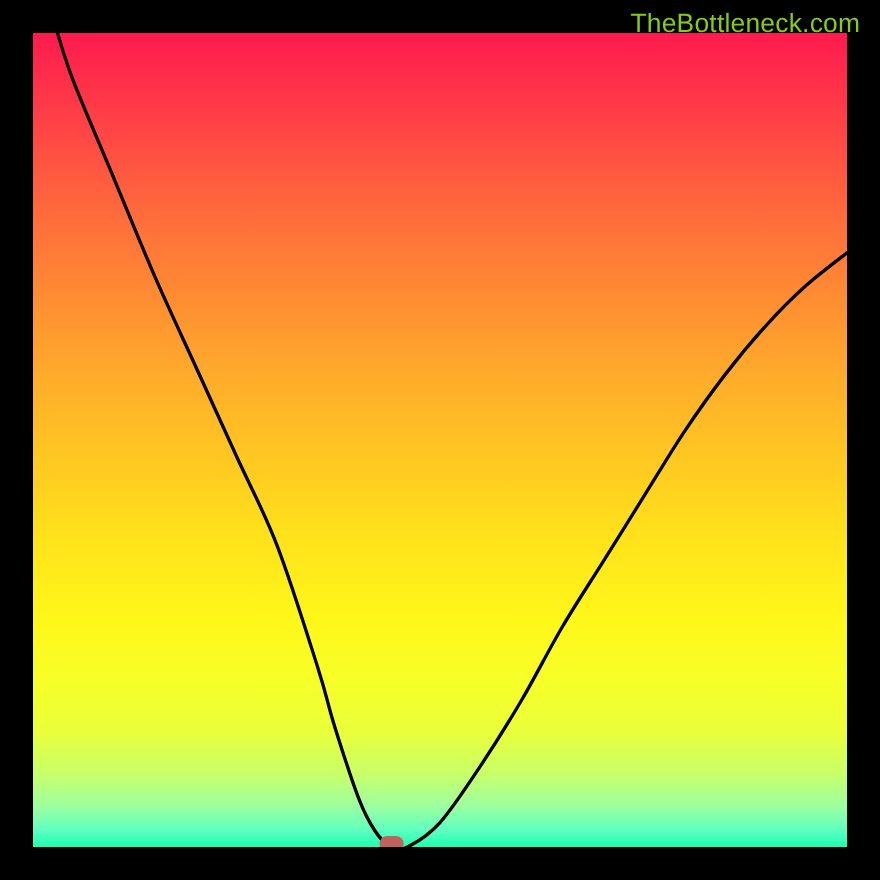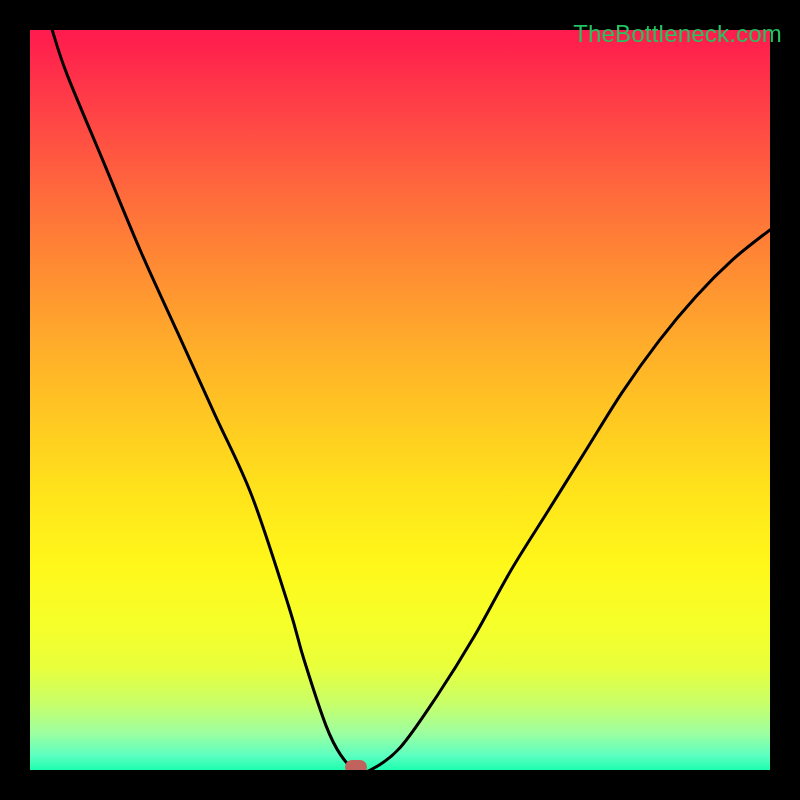--- a/index.html
+++ b/index.html
@@ -14,23 +14,23 @@
     background: #000;
     font-family: Arial, Helvetica, sans-serif;
   }
   .frame {
     position: absolute;
     inset: 0;
     background: #000;
   }
   .watermark {
     position: absolute;
-    top: 20px;
+    top: 8px;
     right: 18px;
-    color: #22c55e;
+    color: #84cc16;
     font-size: 24px;
     font-weight: 500;
     letter-spacing: 0.2px;
     z-index: 10;
   }
   .plot-area {
     position: absolute;
     left: 30px;
     top: 30px;
     width: 740px;

